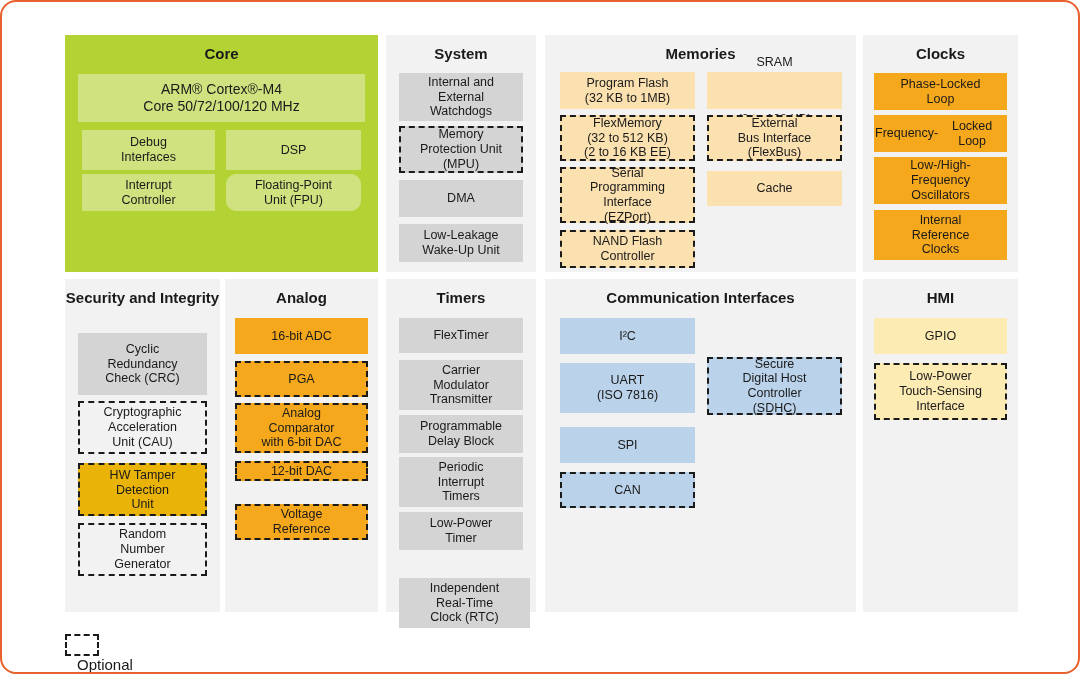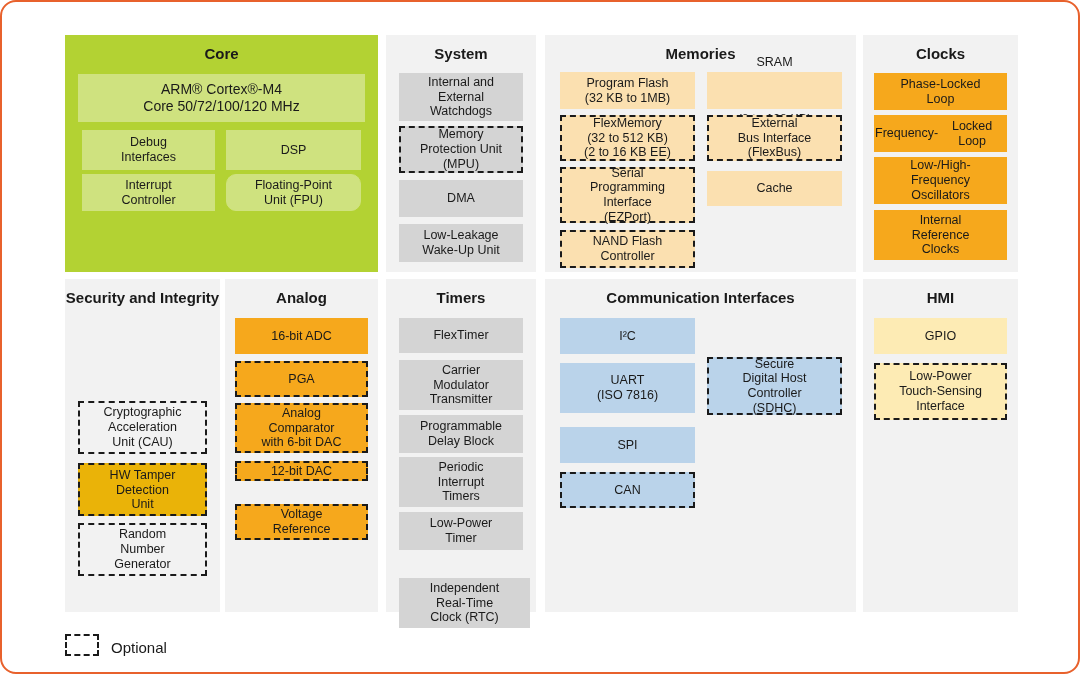--- a/index.html
+++ b/index.html
@@ -64,21 +64,22 @@
   .b-orange { background: #f6a81c; border: 1px solid #f6a81c; }
   .b-blue { background: #bad3ea; border: 1px solid #bad3ea; }
   .b-yellow { background: #fdebb4; border: 1px solid #fdebb4; }
   .dashed { border: 2px dashed #1a1a1a !important; }
   .core-cpu {
     font-size: 14px;
   }
   .legend {
     position: absolute;
     display: flex;
-    align-items: flex-end;
+    align-items: flex-start;
+    flex-direction: column;
   }
   .legend-swatch {
     width: 34px;
     height: 22px;
     border: 2px dashed #1a1a1a;
     background: #ffffff;
     box-sizing: border-box;
   }
   .legend-label {
     margin-left: 12px;
@@ -192,20 +193,25 @@
       <span>Reference</span>
       <span>Clocks</span>
     </div>
 
     <div class="panel" style="left:63px; top:277px; width:155px; height:333px;">
       <div class="panel-title">
         <span>Security</span>
         <span>and Integrity</span>
       </div>
     </div>
+    <div class="block b-gray" style="left:76px; top:331px; width:129px; height:62px; flex-direction:column;">
+      <span>Cyclic</span>
+      <span>Redundancy</span>
+      <span>Check (CRC)</span>
+    </div>
     <div class="block dashed" style="left:76px; top:399px; width:129px; height:53px; flex-direction:column; background:#f2f2f2;">
       <span>Cryptographic</span>
       <span>Acceleration</span>
       <span>Unit (CAU)</span>
     </div>
     <div class="block dashed" style="left:76px; top:461px; width:129px; height:53px; flex-direction:column; background:#eab308;justify-content:flex-end;">
       <span>HW Tamper</span>
       <span>Detection</span>
       <span>Unit</span>
     </div>

